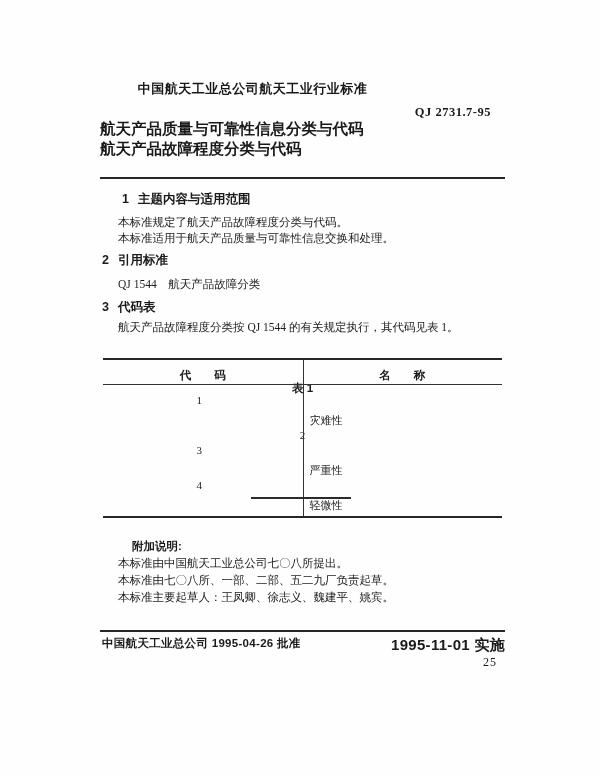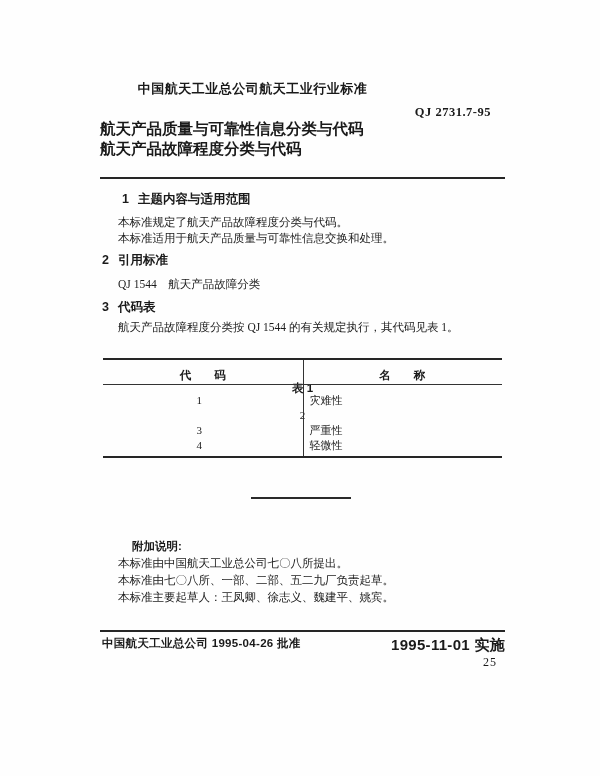--- a/index.html
+++ b/index.html
@@ -57,21 +57,21 @@
     position:absolute;top:358px;left:3px;width:399px;
     border-top:2px solid #262626;border-bottom:2px solid #262626;
     font-size:11px;
   }
   .v-divider{position:absolute;left:50%;top:0;bottom:0;width:1.5px;background:#333;}
   .thead{display:flex;align-items:center;height:17px;border-bottom:1.5px solid #333;margin-top:7px;}
   .th{flex:1;text-align:center;font-weight:bold;font-size:11.5px;}
   .tbody{padding:8px 0 3px 0;}
   .tr{display:flex;line-height:15px;}
   .td-code{flex:1;text-align:center;}
-  .td-name{flex:1;padding-left:14px;box-sizing:border-box;}
+  .td-name{flex:1;padding-left:14px;box-sizing:border-box;margin-top:20px;}
 
   .end-divider{
     position:absolute;top:497px;left:151px;width:100px;height:2px;background:#2a2a2a;
   }
 
   .notes{
     position:absolute;top:538px;left:18px;
     font-size:11.5px;line-height:17px;white-space:nowrap;
   }
   .notes-title{font-weight:bold;padding-left:14px;}

